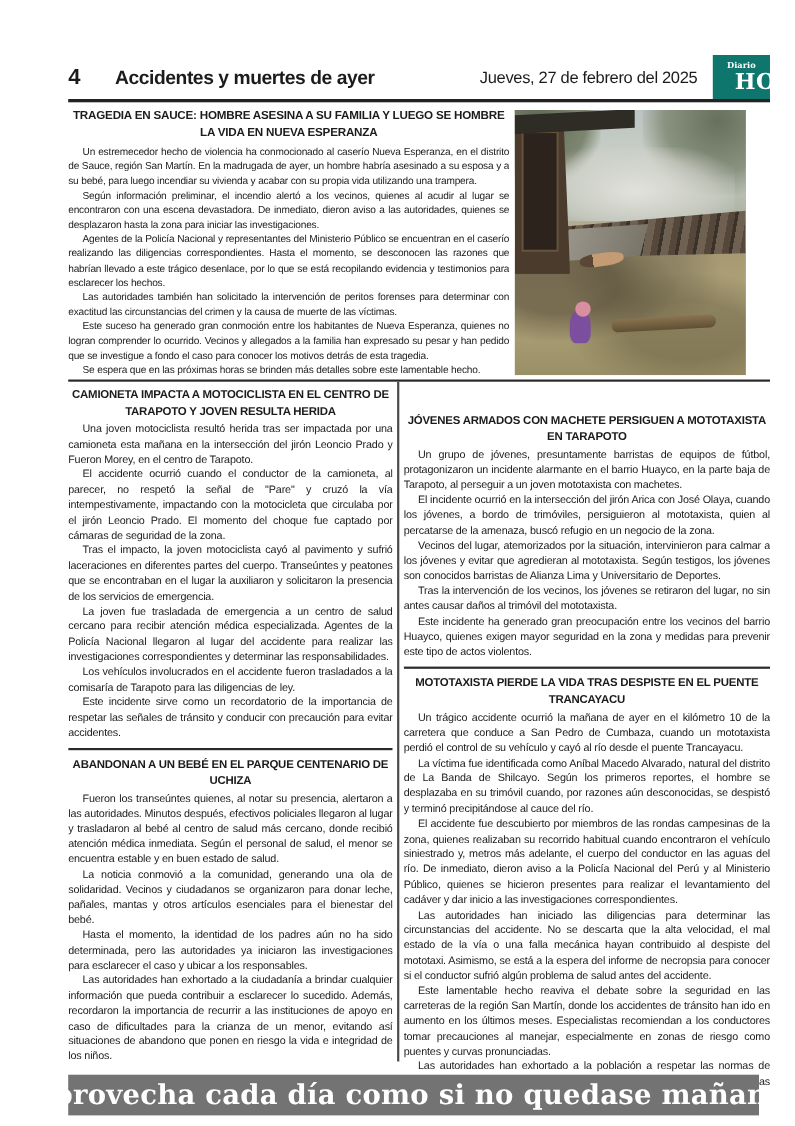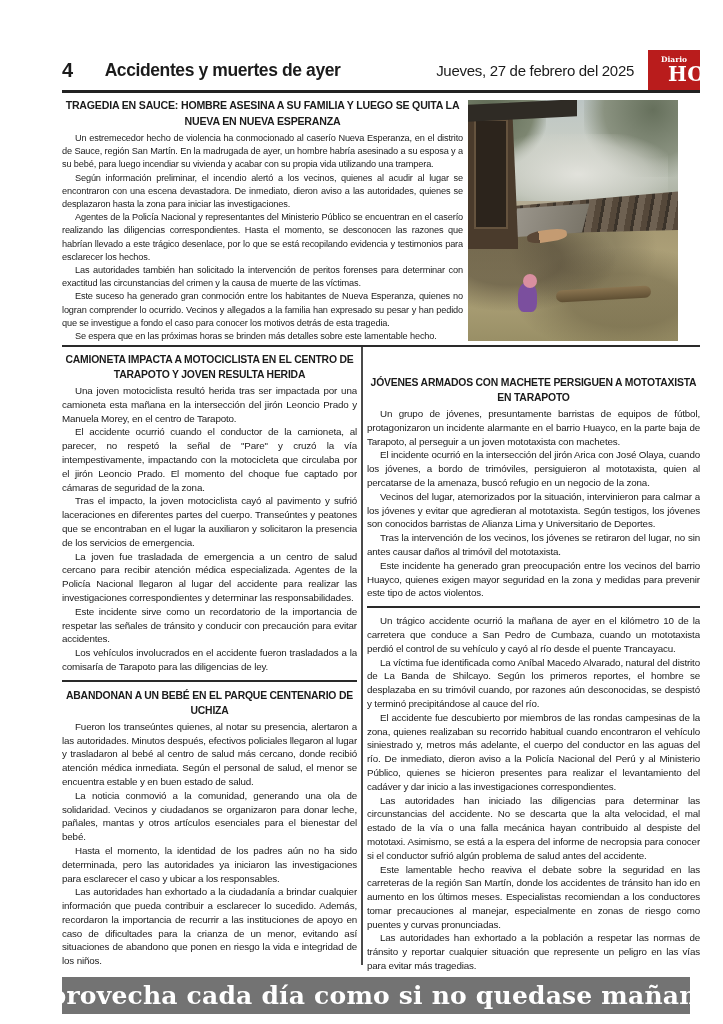--- a/index.html
+++ b/index.html
@@ -7,21 +7,21 @@
     width:723px;height:1024px;background:#f4f4f4;
     font-family:"Liberation Sans", sans-serif;color:#1b1b1b;
   }
   .page{position:relative;width:723px;height:1024px;background:#ffffff;overflow:hidden;}
 
   
   .header{position:absolute;left:62px;right:23px;top:48px;height:44px;display:flex;align-items:center;}
   .pnum{font-size:20px;font-weight:bold;letter-spacing:-0.5px;}
   .stitle{font-size:17.5px;font-weight:bold;margin-left:32px;letter-spacing:-0.4px;}
   .date{margin-left:auto;font-size:15px;letter-spacing:-0.3px;margin-right:14px;}
-  .logo{width:52px;height:40px;background:#b91c1c;color:#fff;display:flex;flex-direction:column;
+  .logo{width:52px;height:40px;background:#0f766e;color:#fff;display:flex;flex-direction:column;
         align-items:center;justify-content:center;line-height:1;}
   .logo-top{font-family:"DejaVu Serif",serif;font-weight:bold;font-size:7.5px;margin-bottom:1px;}
   .logo-main{font-family:"DejaVu Serif",serif;font-weight:bold;font-size:20px;letter-spacing:0.5px;padding-left:40px;}
   .header-rule{position:absolute;left:62px;right:23px;top:90px;height:3px;background:#222;}
 
   
   .lead{position:absolute;left:62px;top:97px;width:401px;height:246px;overflow:hidden;}
   .atitle{text-align:center;font-weight:bold;font-size:10.6px;line-height:16px;letter-spacing:-0.2px;}
   .lead .atitle{margin-bottom:3px;}
   .body p{margin:0;text-align:justify;text-indent:13px;font-size:9.2px;line-height:13.2px;letter-spacing:-0.15px;}
@@ -82,21 +82,21 @@
     <span class="stitle">Accidentes y muertes de ayer</span>
     <span class="date">Jueves, 27 de febrero del 2025</span>
     <div class="logo">
       <div class="logo-top">Diario</div>
       <div class="logo-main">HOY</div>
     </div>
   </div>
   <div class="header-rule"></div>
 
   <div class="lead">
-    <div class="atitle">TRAGEDIA EN SAUCE: HOMBRE ASESINA A SU FAMILIA Y LUEGO SE QUITA LA NUEVA EN NUEVA ESPERANZA</div>
+    <div class="atitle">TRAGEDIA EN SAUCE: HOMBRE ASESINA A SU FAMILIA Y LUEGO SE HOMBRE LA VIDA EN NUEVA ESPERANZA</div>
     <div class="body">
       <p>Un estremecedor hecho de violencia ha conmocionado al caserío Nueva Esperanza, en el distrito de Sauce, región San Martín. En la madrugada de ayer, un hombre habría asesinado a su esposa y a su bebé, para luego incendiar su vivienda y acabar con su propia vida utilizando una trampera.</p>
       <p>Según información preliminar, el incendio alertó a los vecinos, quienes al acudir al lugar se encontraron con una escena devastadora. De inmediato, dieron aviso a las autoridades, quienes se desplazaron hasta la zona para iniciar las investigaciones.</p>
       <p>Agentes de la Policía Nacional y representantes del Ministerio Público se encuentran en el caserío realizando las diligencias correspondientes. Hasta el momento, se desconocen las razones que habrían llevado a este trágico desenlace, por lo que se está recopilando evidencia y testimonios para esclarecer los hechos.</p>
       <p>Las autoridades también han solicitado la intervención de peritos forenses para determinar con exactitud las circunstancias del crimen y la causa de muerte de las víctimas.</p>
       <p>Este suceso ha generado gran conmoción entre los habitantes de Nueva Esperanza, quienes no logran comprender lo ocurrido. Vecinos y allegados a la familia han expresado su pesar y han pedido que se investigue a fondo el caso para conocer los motivos detrás de esta tragedia.</p>
       <p>Se espera que en las próximas horas se brinden más detalles sobre este lamentable hecho.</p>
     </div>
   </div>
 
@@ -117,26 +117,26 @@
     <div class="ph-log"></div>
   </div>
 
   <div class="full-rule"></div>
   <div class="vdiv"></div>
 
   <div class="col colL">
     <article>
       <div class="atitle">CAMIONETA IMPACTA A MOTOCICLISTA EN EL CENTRO DE TARAPOTO Y JOVEN RESULTA HERIDA</div>
       <div class="body">
-        <p>Una joven motociclista resultó herida tras ser impactada por una camioneta esta mañana en la intersección del jirón Leoncio Prado y Manuela Morey, en el centro de Tarapoto.</p>
+        <p>Una joven motociclista resultó herida tras ser impactada por una camioneta esta mañana en la intersección del jirón Leoncio Prado y Fueron Morey, en el centro de Tarapoto.</p>
         <p>El accidente ocurrió cuando el conductor de la camioneta, al parecer, no respetó la señal de "Pare" y cruzó la vía intempestivamente, impactando con la motocicleta que circulaba por el jirón Leoncio Prado. El momento del choque fue captado por cámaras de seguridad de la zona.</p>
         <p>Tras el impacto, la joven motociclista cayó al pavimento y sufrió laceraciones en diferentes partes del cuerpo. Transeúntes y peatones que se encontraban en el lugar la auxiliaron y solicitaron la presencia de los servicios de emergencia.</p>
         <p>La joven fue trasladada de emergencia a un centro de salud cercano para recibir atención médica especializada. Agentes de la Policía Nacional llegaron al lugar del accidente para realizar las investigaciones correspondientes y determinar las responsabilidades.</p>
+        <p>Los vehículos involucrados en el accidente fueron trasladados a la comisaría de Tarapoto para las diligencias de ley.</p>
         <p>Este incidente sirve como un recordatorio de la importancia de respetar las señales de tránsito y conducir con precaución para evitar accidentes.</p>
-        <p>Los vehículos involucrados en el accidente fueron trasladados a la comisaría de Tarapoto para las diligencias de ley.</p>
       </div>
     </article>
     <div class="art-rule"></div>
     <article>
       <div class="atitle">ABANDONAN A UN BEBÉ EN EL PARQUE CENTENARIO DE UCHIZA</div>
       <div class="body">
         <p>Fueron los transeúntes quienes, al notar su presencia, alertaron a las autoridades. Minutos después, efectivos policiales llegaron al lugar y trasladaron al bebé al centro de salud más cercano, donde recibió atención médica inmediata. Según el personal de salud, el menor se encuentra estable y en buen estado de salud.</p>
         <p>La noticia conmovió a la comunidad, generando una ola de solidaridad. Vecinos y ciudadanos se organizaron para donar leche, pañales, mantas y otros artículos esenciales para el bienestar del bebé.</p>
         <p>Hasta el momento, la identidad de los padres aún no ha sido determinada, pero las autoridades ya iniciaron las investigaciones para esclarecer el caso y ubicar a los responsables.</p>
         <p>Las autoridades han exhortado a la ciudadanía a brindar cualquier información que pueda contribuir a esclarecer lo sucedido. Además, recordaron la importancia de recurrir a las instituciones de apoyo en caso de dificultades para la crianza de un menor, evitando así situaciones de abandono que ponen en riesgo la vida e integridad de los niños.</p>
@@ -150,20 +150,21 @@
       <div class="body">
         <p>Un grupo de jóvenes, presuntamente barristas de equipos de fútbol, protagonizaron un incidente alarmante en el barrio Huayco, en la parte baja de Tarapoto, al perseguir a un joven mototaxista con machetes.</p>
         <p>El incidente ocurrió en la intersección del jirón Arica con José Olaya, cuando los jóvenes, a bordo de trimóviles, persiguieron al mototaxista, quien al percatarse de la amenaza, buscó refugio en un negocio de la zona.</p>
         <p>Vecinos del lugar, atemorizados por la situación, intervinieron para calmar a los jóvenes y evitar que agredieran al mototaxista. Según testigos, los jóvenes son conocidos barristas de Alianza Lima y Universitario de Deportes.</p>
         <p>Tras la intervención de los vecinos, los jóvenes se retiraron del lugar, no sin antes causar daños al trimóvil del mototaxista.</p>
         <p>Este incidente ha generado gran preocupación entre los vecinos del barrio Huayco, quienes exigen mayor seguridad en la zona y medidas para prevenir este tipo de actos violentos.</p>
       </div>
     </article>
     <div class="art-rule"></div>
     <article>
+      <div class="atitle">MOTOTAXISTA PIERDE LA VIDA TRAS DESPISTE EN EL PUENTE TRANCAYACU</div>
       <div class="body">
         <p>Un trágico accidente ocurrió la mañana de ayer en el kilómetro 10 de la carretera que conduce a San Pedro de Cumbaza, cuando un mototaxista perdió el control de su vehículo y cayó al río desde el puente Trancayacu.</p>
         <p>La víctima fue identificada como Aníbal Macedo Alvarado, natural del distrito de La Banda de Shilcayo. Según los primeros reportes, el hombre se desplazaba en su trimóvil cuando, por razones aún desconocidas, se despistó y terminó precipitándose al cauce del río.</p>
         <p>El accidente fue descubierto por miembros de las rondas campesinas de la zona, quienes realizaban su recorrido habitual cuando encontraron el vehículo siniestrado y, metros más adelante, el cuerpo del conductor en las aguas del río. De inmediato, dieron aviso a la Policía Nacional del Perú y al Ministerio Público, quienes se hicieron presentes para realizar el levantamiento del cadáver y dar inicio a las investigaciones correspondientes.</p>
         <p>Las autoridades han iniciado las diligencias para determinar las circunstancias del accidente. No se descarta que la alta velocidad, el mal estado de la vía o una falla mecánica hayan contribuido al despiste del mototaxi. Asimismo, se está a la espera del informe de necropsia para conocer si el conductor sufrió algún problema de salud antes del accidente.</p>
         <p>Este lamentable hecho reaviva el debate sobre la seguridad en las carreteras de la región San Martín, donde los accidentes de tránsito han ido en aumento en los últimos meses. Especialistas recomiendan a los conductores tomar precauciones al manejar, especialmente en zonas de riesgo como puentes y curvas pronunciadas.</p>
         <p>Las autoridades han exhortado a la población a respetar las normas de tránsito y reportar cualquier situación que represente un peligro en las vías para evitar más tragedias.</p>
       </div>
     </article>
   </div>

